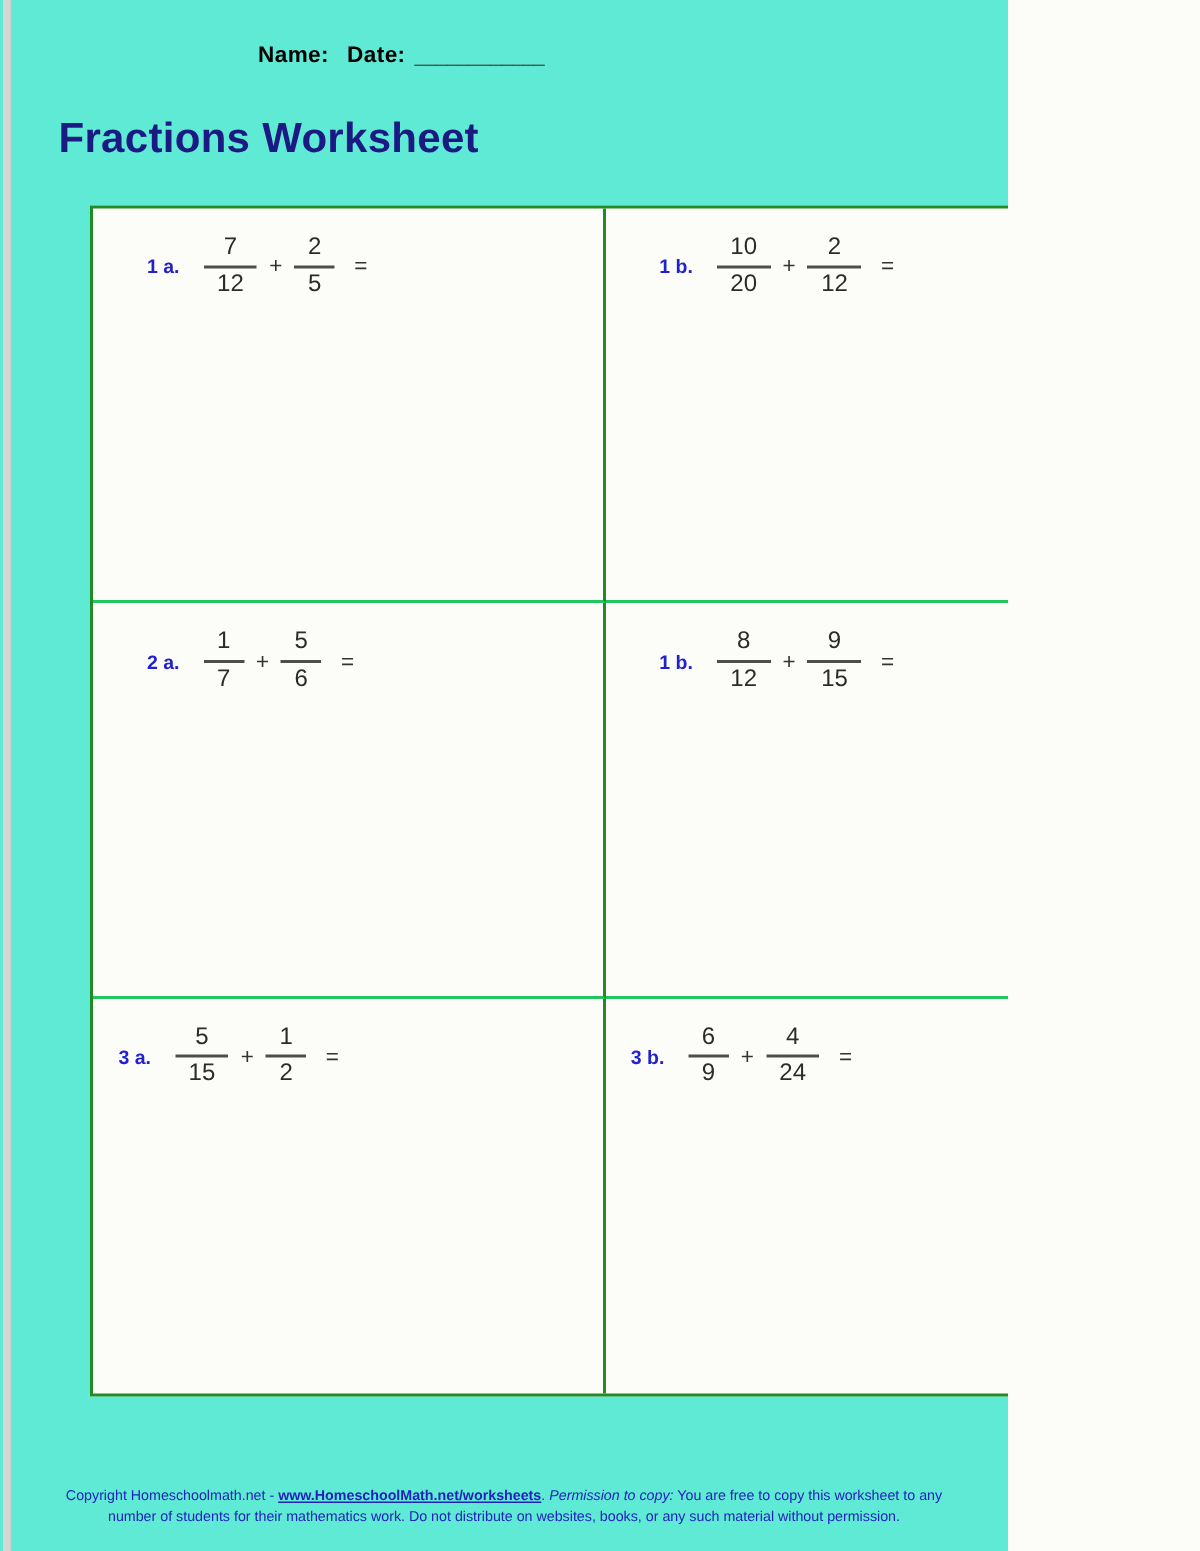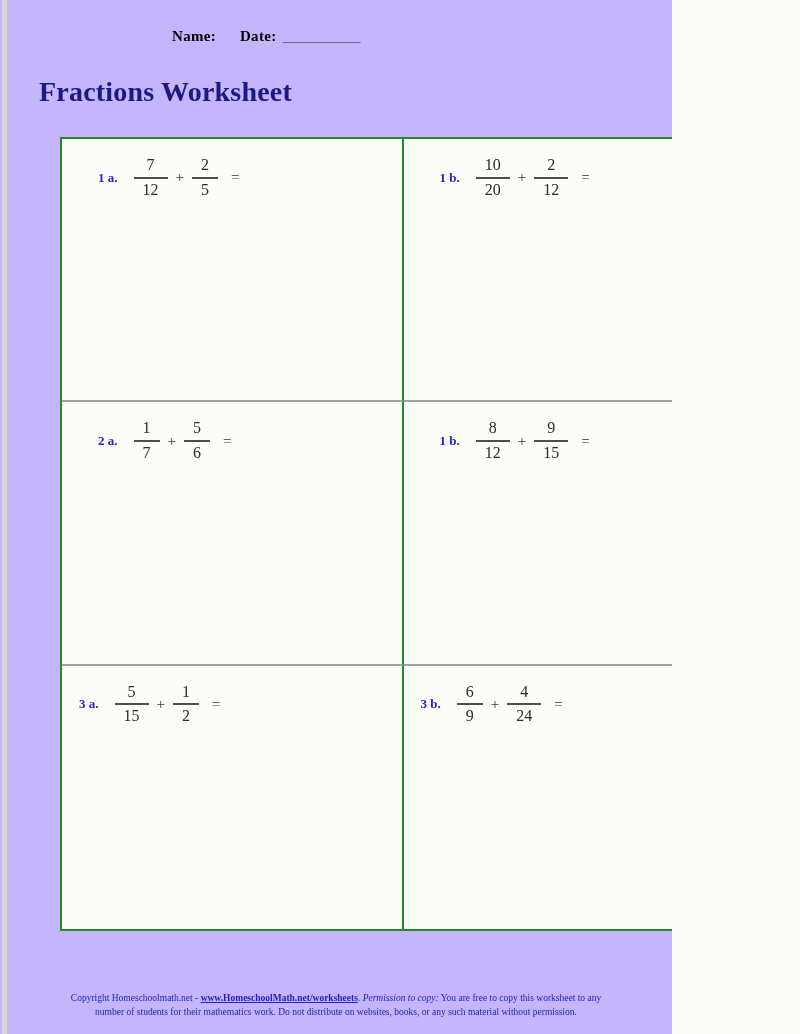--- a/index.html
+++ b/index.html
@@ -2,23 +2,22 @@
 <html><head>
 <meta charset="utf-8">
 <style>
   html, body { margin: 0; padding: 0; }
   body { font-family: "Liberation Sans", sans-serif; background: #fcfdf9; }
 
   .page {
     position: relative;
     width: 672px;
     height: 1034px;
-    background: #c4b5fd;
+    background: #5eead4;
     overflow: hidden;
-    font-family: Liberation Serif, serif;
   }
 
   .edge-strip {
     position: absolute;
     left: 2px; top: 0;
     width: 5px; height: 100%;
     background: #d6d6d6;
     border-right: 1px solid #c2c2c2;
   }
 
@@ -27,21 +26,21 @@
     position: absolute;
     top: 28px; left: 172px;
     display: flex;
     align-items: baseline;
     font-size: 15px;
     color: #000;
     white-space: pre;
   }
   .hlabel { font-weight: bold; letter-spacing: 0.3px; }
   .hline { font-size: 13px; color: #444; margin-left: 6px; letter-spacing: 0; }
-  .hlabel.date { margin-left: 24px; }
+  .hlabel.date { margin-left: 12px; }
 
   
   .title {
     position: absolute;
     top: 76px; left: 0;
     width: 100%;
     margin: 0;
     text-align: left;
     font-size: 28px;
     font-weight: bold;
@@ -57,21 +56,21 @@
     width: 687px; height: 794px;
     border: 2px solid #228b22;
     display: grid;
     grid-template-columns: 1fr 1fr;
     grid-template-rows: 1fr 1fr 1fr;
     background: #fcfdf9;
     box-sizing: border-box;
   }
   .cell { box-sizing: border-box; padding: 16px 0 0 17px; }
   .cell.col-left  { border-right: 2px solid #228b22; }
-  .cell.row-top, .cell.row-mid { border-bottom: 2px solid #a3a3a3; padding-left: 36px; }
+  .cell.row-top, .cell.row-mid { border-bottom: 2px solid #22c55e; padding-left: 36px; }
 
   .problem { display: flex; align-items: center; }
   .plabel {
     color: #2222cc;
     font-weight: bold;
     font-size: 13px;
     margin-right: 16px;
     white-space: pre;
   }
   .frac {

